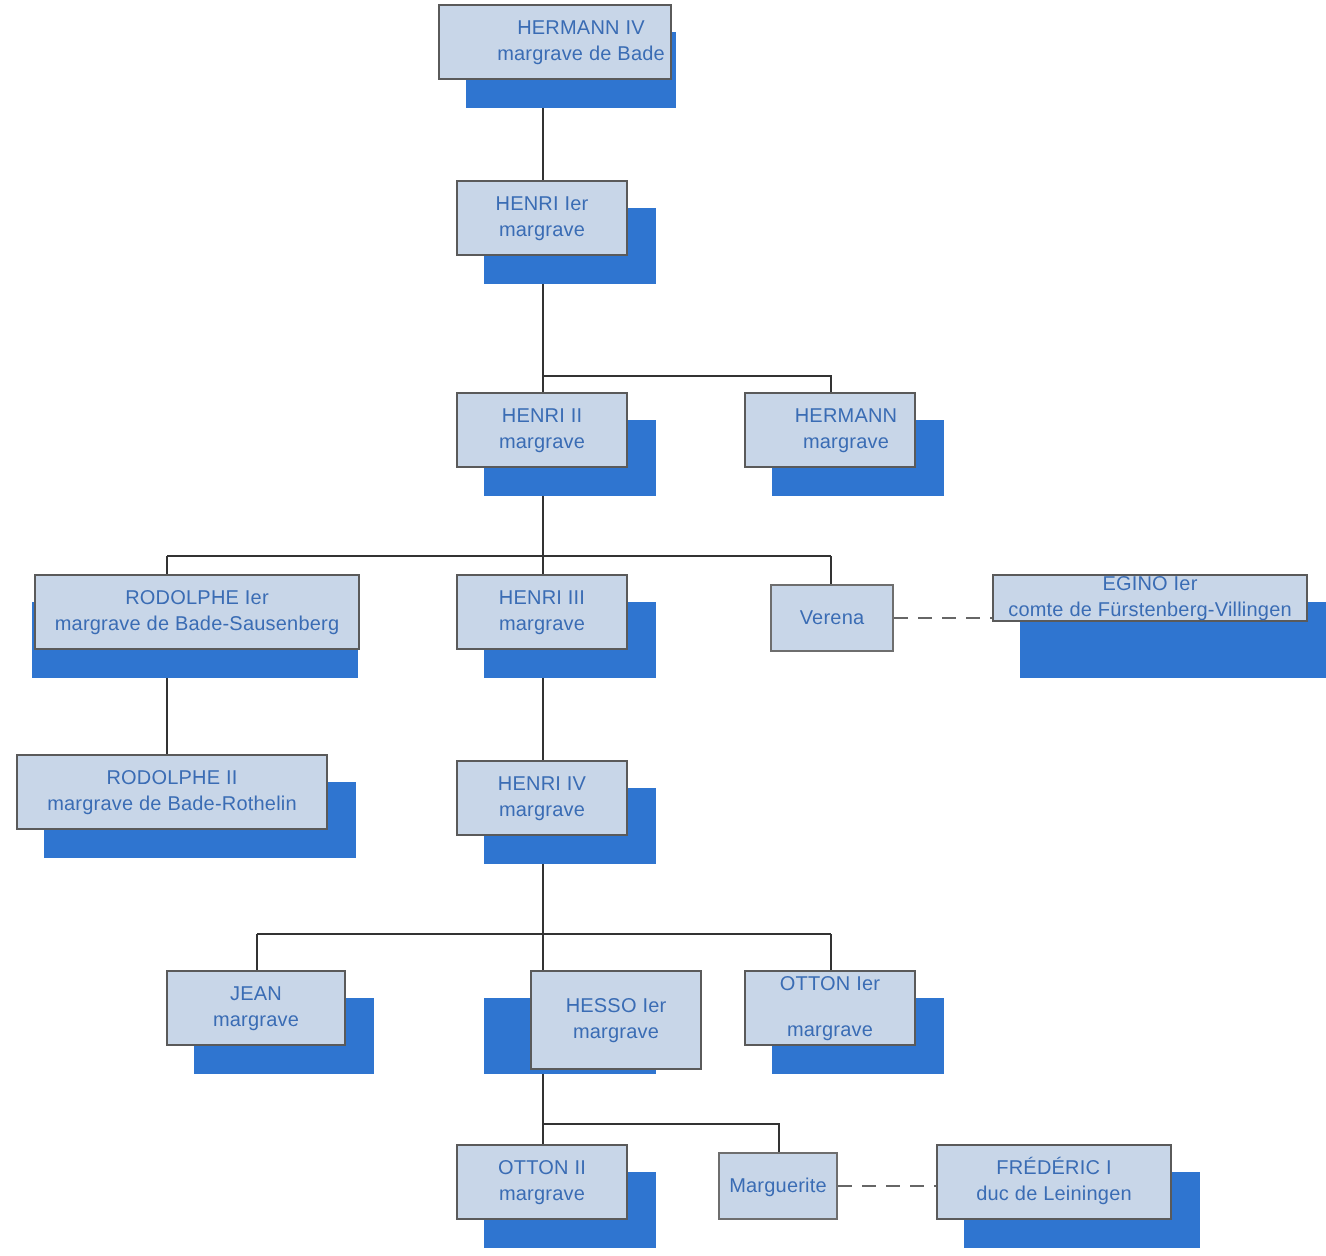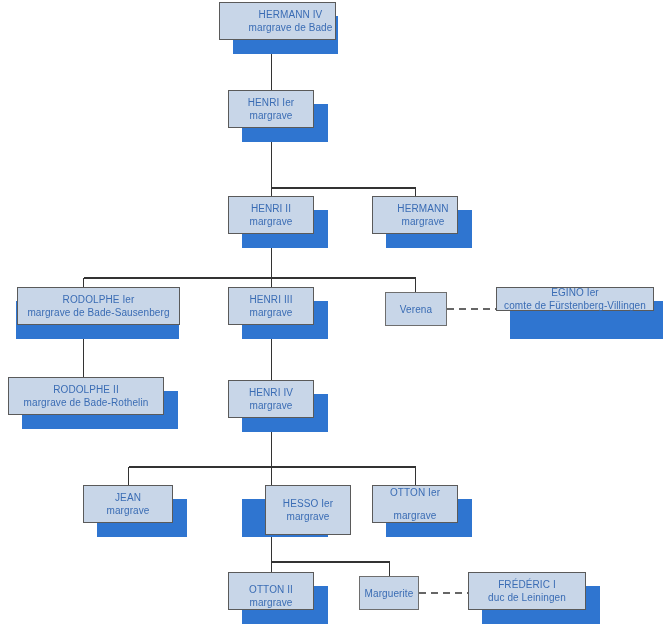--- a/index.html
+++ b/index.html
@@ -159,21 +159,21 @@
         <span class="l2">margrave</span>
       </div>
       <div class="node" style="left: 228px; top: 485px; width: 86px; height: 50px; margin-left: 37px;">
         <span class="l1">HESSO Ier</span>
         <span class="l2">margrave</span>
       </div>
       <div class="node" style="left: 372px; top: 485px; width: 86px; height: 38px; justify-content: space-between;">
         <span class="l1">OTTON Ier</span>
         <span class="l2">margrave</span>
       </div>
-      <div class="node" style="left: 228px; top: 572px; width: 86px; height: 38px; justify-content: flex-end;">
+      <div class="node" style="left: 228px; top: 572px; width: 86px; height: 38px;">
         <span class="l1">OTTON II</span>
         <span class="l2">margrave</span>
       </div>
       <div class="node plain" style="left: 359px; top: 576px; width: 60px; height: 34px;">
         <span class="l1">Marguerite</span>
       </div>
       <div class="node" style="left: 468px; top: 572px; width: 118px; height: 38px;">
         <span class="l1">FRÉDÉRIC I</span>
         <span class="l2">duc de Leiningen</span>
       </div>

